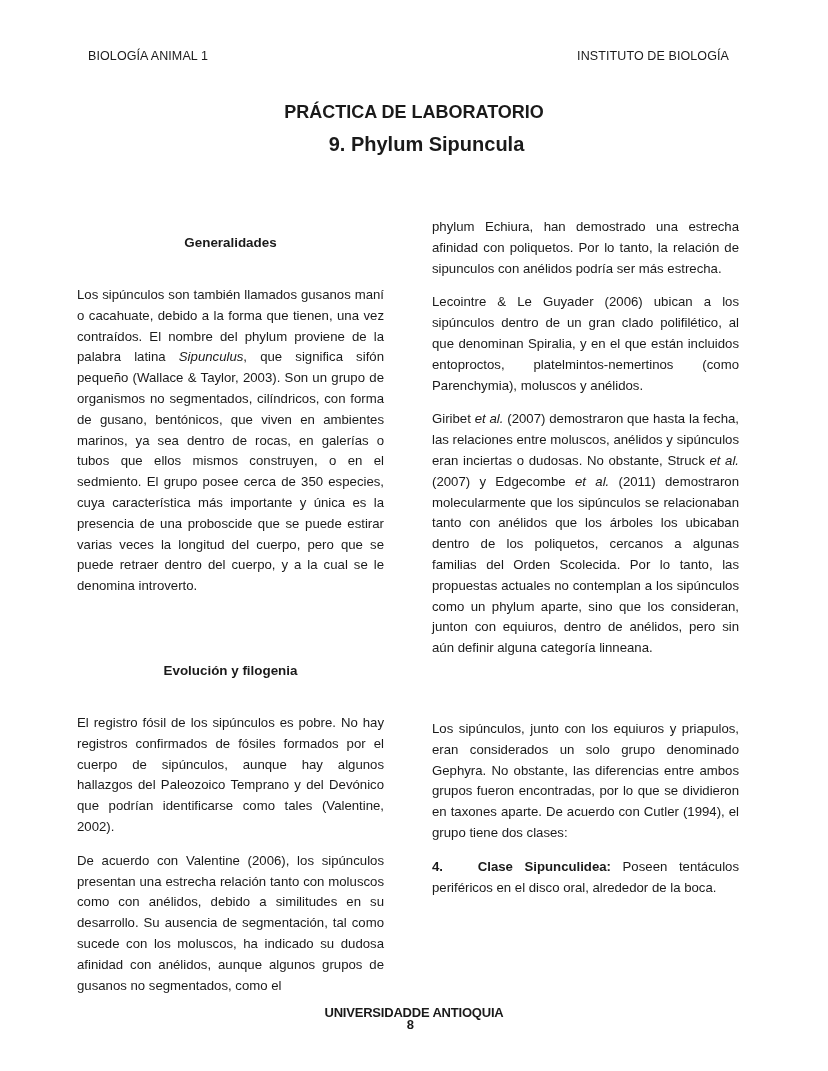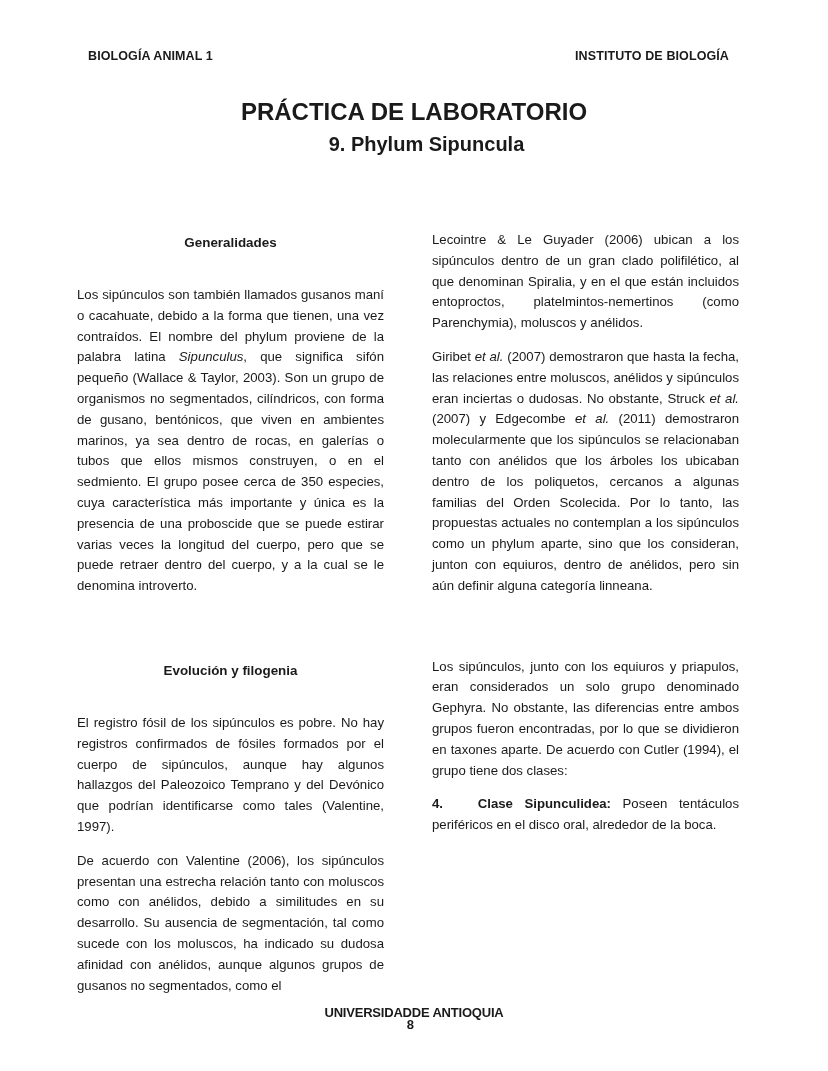--- a/index.html
+++ b/index.html
@@ -1,26 +1,26 @@
 <!DOCTYPE html>
 <html><head>
 <meta charset="utf-8">
 <style>
   html, body { margin: 0; padding: 0; background: #ffffff; }
   body {
     width: 828px; height: 1071px; position: relative; overflow: hidden;
     font-family: "Liberation Sans", sans-serif; color: #1a1a1a;
   }
   .hdr {
-    position: absolute; top: 49px; font-size: 12.5px; font-weight: bold; letter-spacing: 0.1px; text-align: center;
+    position: absolute; top: 49px; font-size: 12.5px; font-weight: normal; letter-spacing: 0.1px; text-align: center;
   }
   .hdr-left { left: 88px; }
   .hdr-right { right: 99px; }
   .title-block { position: absolute; top: 97px; left: 0; width: 828px; text-align: center; }
-  .title1 { font-size: 24px; font-weight: bold; line-height: 30px; }
+  .title1 { font-size: 18px; font-weight: bold; line-height: 30px; }
   .title2 { font-size: 20px; font-weight: bold; line-height: 34px; padding-left: 25px; }
   .col {
     position: absolute; top: 215px; width: 307px;
     font-size: 13.2px; line-height: 20.8px; text-align: justify;
   }
   .col-left { left: 77px; }
   .col-right { left: 432px; top: 217px; }
   .col h2 {
     font-size: 13.4px; font-weight: bold; text-align: center; margin: 16px; line-height: 24px;
   }
@@ -48,26 +48,27 @@
   <div class="title2">9. Phylum Sipuncula</div>
 </div>
 
 <div class="col col-left">
   <h2>Generalidades</h2>
   <div class="gap-h"></div>
   <p><span>Los sipúnculos son también llamados gusanos maní o cacahuate, debido a la forma que tienen, una vez contraídos. El nombre del phylum proviene de la palabra latina </span><em>Sipunculus</em><span>, que significa sifón pequeño (Wallace &amp; Taylor, 2003). Son un grupo de organismos no segmentados, cilíndricos, con forma de gusano, bentónicos, que viven en ambientes marinos, ya sea dentro de rocas, en galerías o tubos que ellos mismos construyen, o en el sedmiento. El grupo posee cerca de 350 especies, cuya característica más importante y única es la presencia de una proboscide que se puede estirar varias veces la longitud del cuerpo, pero que se puede retraer dentro del cuerpo, y a la cual se le denomina introverto.</span></p>
   <div class="gap-l"></div>
   <h2>Evolución y filogenia</h2>
   <div class="gap-h"></div>
-  <p>El registro fósil de los sipúnculos es pobre. No hay registros confirmados de fósiles formados por el cuerpo de sipúnculos, aunque hay algunos hallazgos del Paleozoico Temprano y del Devónico que podrían identificarse como tales (Valentine, 1997).</p>
+  <p>El registro fósil de los sipúnculos es pobre. No hay registros confirmados de fósiles formados por el cuerpo de sipúnculos, aunque hay algunos hallazgos del Paleozoico Temprano y del Devónico que podrían identificarse como tales (Valentine, 2002).</p>
   <div class="gap-s"></div>
   <p>De acuerdo con Valentine (2006), los sipúnculos presentan una estrecha relación tanto con moluscos como con anélidos, debido a similitudes en su desarrollo. Su ausencia de segmentación, tal como sucede con los moluscos, ha indicado su dudosa afinidad con anélidos, aunque algunos grupos de gusanos no segmentados, como el</p>
 </div>
 
 <div class="col col-right">
+  <p>phylum Echiura, han demostrado una estrecha afinidad con poliquetos. Por lo tanto, la relación de sipunculos con anélidos podría ser más estrecha.</p>
   <div class="gap-s"></div>
   <p>Lecointre &amp; Le Guyader (2006) ubican a los sipúnculos dentro de un gran clado polifilético, al que denominan Spiralia, y en el que están incluidos entoproctos, platelmintos-nemertinos (como Parenchymia), moluscos y anélidos.</p>
   <div class="gap-s"></div>
   <p><span>Giribet </span><em>et al.</em><span> (2007) demostraron que hasta la fecha, las relaciones entre moluscos, anélidos y sipúnculos eran inciertas o dudosas. No obstante, Struck </span><em>et al.</em><span> (2007) y Edgecombe </span><em>et al.</em><span> (2011) demostraron molecularmente que los sipúnculos se relacionaban tanto con anélidos que los árboles los ubicaban dentro de los poliquetos, cercanos a algunas familias del Orden Scolecida. Por lo tanto, las propuestas actuales no contemplan a los sipúnculos como un phylum aparte, sino que los consideran, junton con equiuros, dentro de anélidos, pero sin aún definir alguna categoría linneana.</span></p>
   <div class="gap-sec"></div>
   <div class="gap-h"></div>
   <p>Los sipúnculos, junto con los equiuros y priapulos, eran considerados un solo grupo denominado Gephyra. No obstante, las diferencias entre ambos grupos fueron encontradas, por lo que se dividieron en taxones aparte. De acuerdo con Cutler (1994), el grupo tiene dos clases:</p>
   <div class="gap-s"></div>
   <p><b style="white-space:pre">4.   Clase Sipunculidea:</b><span> Poseen tentáculos periféricos en el disco oral, alrededor de la boca.</span></p>
 </div>

